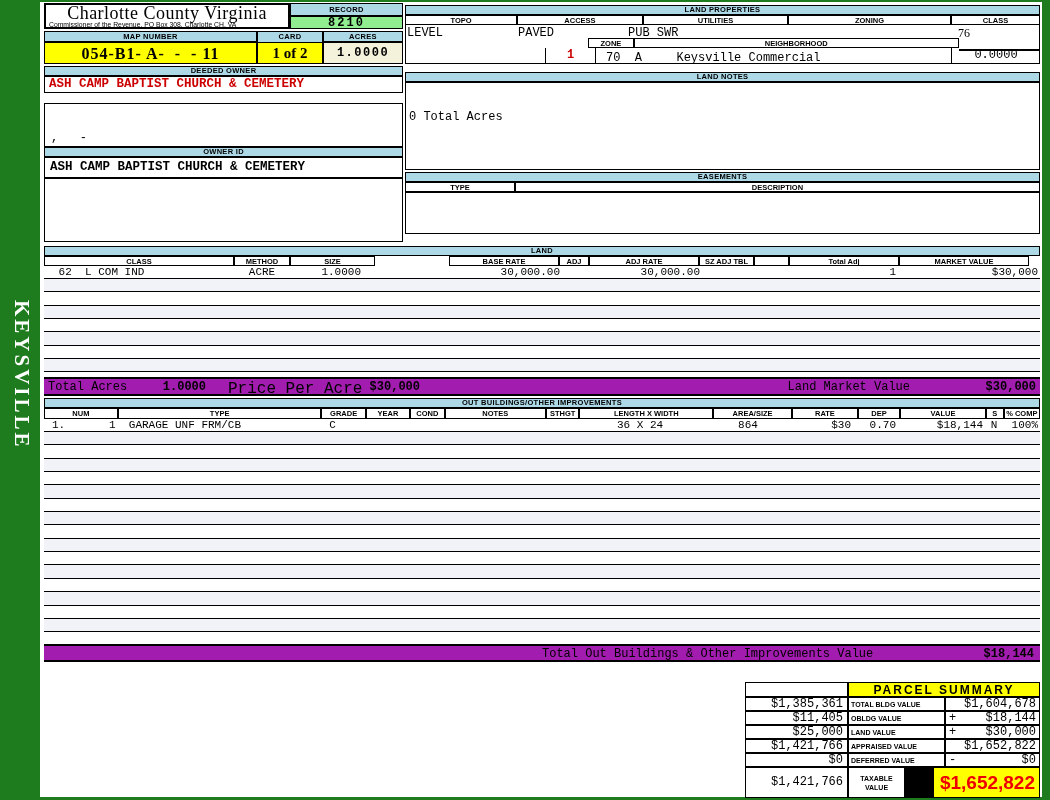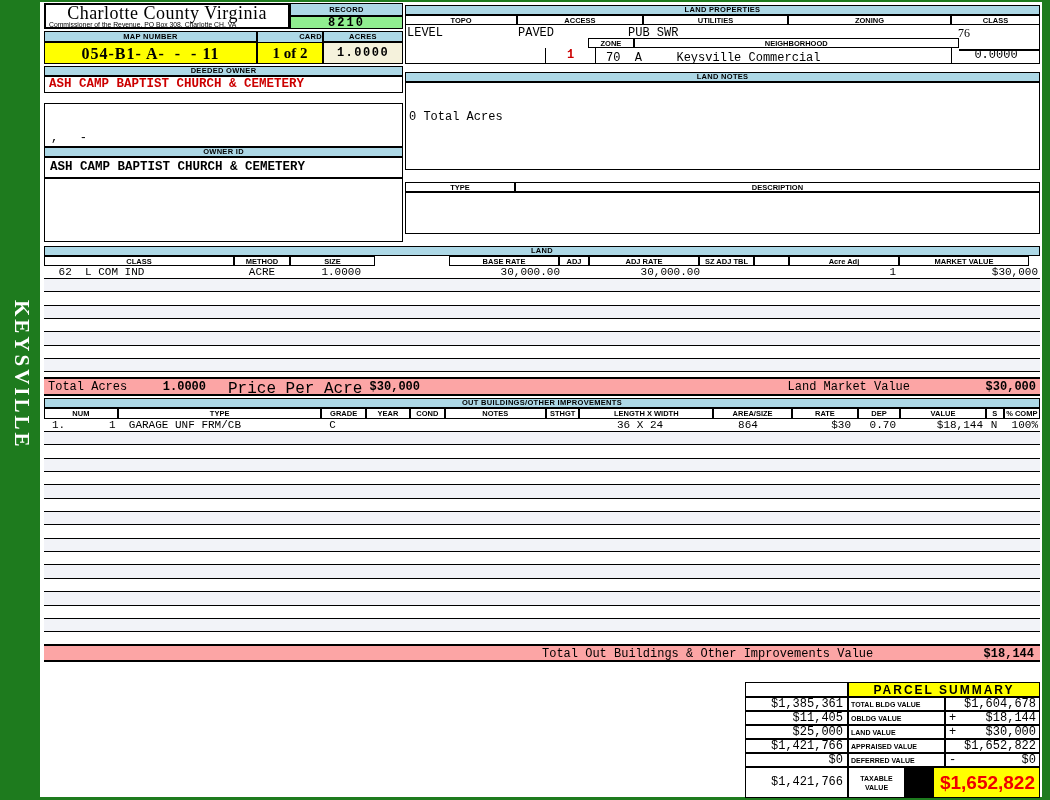--- a/index.html
+++ b/index.html
@@ -15,21 +15,21 @@
         text-align:center; line-height:9px; white-space:nowrap; overflow:hidden; }
   .box { border:1px solid #000; background:#fff; }
   .mono { font-family:"Liberation Mono","DejaVu Sans Mono",monospace; white-space:pre; }
   .dcell { font:11px "Liberation Mono","DejaVu Sans Mono",monospace; white-space:pre;
            line-height:13px; overflow:hidden; }
   .serif { font-family:"Liberation Serif","DejaVu Serif",serif; }
   .tl{text-align:left}.tc{text-align:center}.tr{text-align:right}
   .rules { background:repeating-linear-gradient(to bottom,
             #f2f3f8 0px, #f2f3f8 12.35px, #000 12.35px, #000 13.35px,
             #ffffff 13.35px, #ffffff 25.7px, #000 25.7px, #000 26.7px); }
-  .totrow { background:#fca5a5; border-top:2px solid #000; border-bottom:2px solid #000; }
+  .totrow { background:#a21caf; border-top:2px solid #000; border-bottom:2px solid #000; }
   .scell { border:1px solid #000; background:#fff; overflow:hidden; }
   .slabel { font:bold 7px "Liberation Sans",sans-serif; line-height:13px; padding-left:2px; white-space:nowrap; }
   .sval { font:12px "Liberation Mono","DejaVu Sans Mono",monospace; line-height:13px; }
 </style>
 </head>
 <body>
 
 <div class="page">
   <div class="content"></div>
 
@@ -37,21 +37,21 @@
 
   <div class="a box" style="left:44px; top:3px; width:246px; height:26px; border-width:2px;">
     <div class="serif tc" style="font-size:18px; line-height:16px; letter-spacing:.5px;">Charlotte County Virginia</div>
     <div style="font-size:6.8px; line-height:7px; padding-left:3px; white-space:nowrap;">Commissioner of the Revenue, PO Box 308, Charlotte CH, VA</div>
   </div>
 
   <div class="a bar" style="left:290px; top:3px; width:113px; height:13px; line-height:12px;">RECORD</div>
   <div class="a mono tc" style="left:290px; top:16px; width:113px; height:13px; background:#90EE90; border:1px solid #000; font-weight:bold; font-size:12px; line-height:12px; letter-spacing:2px;">8210</div>
 
   <div class="a bar" style="left:44px; top:31px; width:213px; height:11px; line-height:10px;">MAP NUMBER</div>
-  <div class="a bar" style="left:257px; top:31px; width:66px; height:16px; line-height:10px;text-align:right;">CARD</div>
+  <div class="a bar" style="left:257px; top:31px; width:66px; height:16px; line-height:10px;">CARD</div>
   <div class="a bar" style="left:323px; top:31px; width:80px; height:11px; line-height:10px;">ACRES</div>
 
   <div class="a serif tc" style="left:44px; top:42px; width:213px; height:22px; background:#FFFF00; border:1px solid #000; font-weight:bold; font-size:16px; line-height:21px; letter-spacing:1px; white-space:pre;">054-B1- A-  -  - 11</div>
   <div class="a serif tc" style="left:257px; top:42px; width:66px; height:22px; background:#FFFF00; border:1px solid #000; font-weight:bold; font-size:15px; line-height:21px;">1 of 2</div>
   <div class="a mono tc" style="left:323px; top:42px; width:80px; height:22px; background:#F5F2DC; border:1px solid #000; font-weight:bold; font-size:12px; line-height:21px; letter-spacing:1.5px;">1.0000</div>
 
   <div class="a bar" style="left:44px; top:66px; width:359px; height:10px;">DEEDED OWNER</div>
   <div class="a box mono" style="left:44px; top:76px; width:359px; height:17px; color:#CC0000; font-weight:bold; font-size:12.5px; line-height:15px; padding-left:4px;">ASH CAMP BAPTIST CHURCH &amp; CEMETERY</div>
 
   <div class="a box" style="left:44px; top:103px; width:359px; height:44px;">
@@ -89,38 +89,39 @@
       <span class="mono" style="font-size:12px; padding-left:30px;">Keysville Commercial</span>
     </div>
     <div class="mono tc" style="width:89px; border-left:1px solid #000; font-size:12px; line-height:15px;">0.0000</div>
   </div>
 
   <div class="a bar" style="left:405px; top:72px; width:635px; height:10px;">LAND NOTES</div>
   <div class="a box" style="left:405px; top:82px; width:635px; height:88px;">
     <div class="mono" style="position:absolute; left:3px; top:27px; font-size:12px;">0 Total Acres</div>
   </div>
 
+  <div class="a bar" style="left:405px; top:172px; width:635px; height:10px;">EASEMENTS</div>
   <div class="a frow" style="left:405px; top:182px; width:635px; height:10px;">
     <div class="hc" style="width:110px;">TYPE</div>
     <div class="hc" style="width:525px;">DESCRIPTION</div>
   </div>
   <div class="a box" style="left:405px; top:192px; width:635px; height:42px;"></div>
 
   <div class="a bar" style="left:44px; top:246px; width:996px; height:10px;">LAND</div>
   <div class="a frow" style="left:44px; top:256px; width:996px; height:10px;">
     <div class="hc" style="width:190px;">CLASS</div>
     <div class="hc" style="width:56px;">METHOD</div>
     <div class="hc" style="width:85px;">SIZE</div>
     <div class="hc" style="width:74px;margin-top:24px;">DEPTH</div>
     <div class="hc" style="width:110px;">BASE RATE</div>
     <div class="hc" style="width:30px;">ADJ</div>
     <div class="hc" style="width:110px;">ADJ RATE</div>
     <div class="hc" style="width:55px;">SZ ADJ TBL</div>
     <div class="hc" style="width:35px;"></div>
-    <div class="hc" style="width:110px;">Acre Adj</div>
+    <div class="hc" style="width:110px;">Total Adj</div>
     <div class="hc" style="width:130px;">MARKET VALUE</div>
   </div>
   <div class="a frow" style="left:44px; top:266px; width:996px; height:13px; border-bottom:1px solid #000;">
     <div class="dcell tl" style="width:190px; padding-left:8px;"> 62  L COM IND</div>
     <div class="dcell tc" style="width:56px;">ACRE</div>
     <div class="dcell tr" style="width:85px; padding-right:14px;">1.0000</div>
     <div class="dcell" style="width:85px;"></div>
     <div class="dcell tr" style="width:110px; padding-right:10px;">30,000.00</div>
     <div class="dcell" style="width:30px;"></div>
     <div class="dcell tr" style="width:110px; padding-right:10px;">30,000.00</div>

